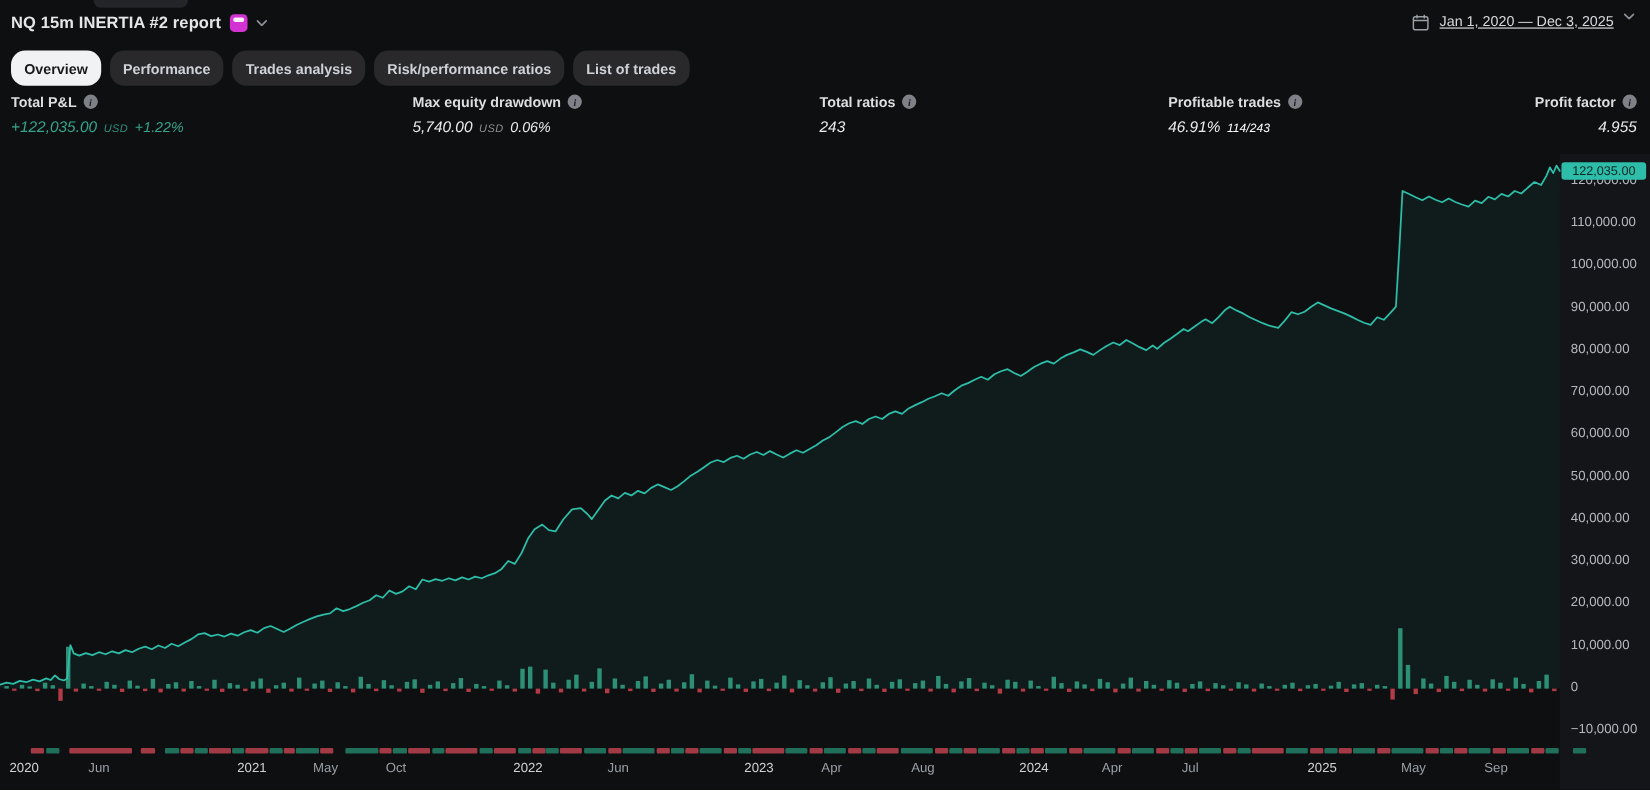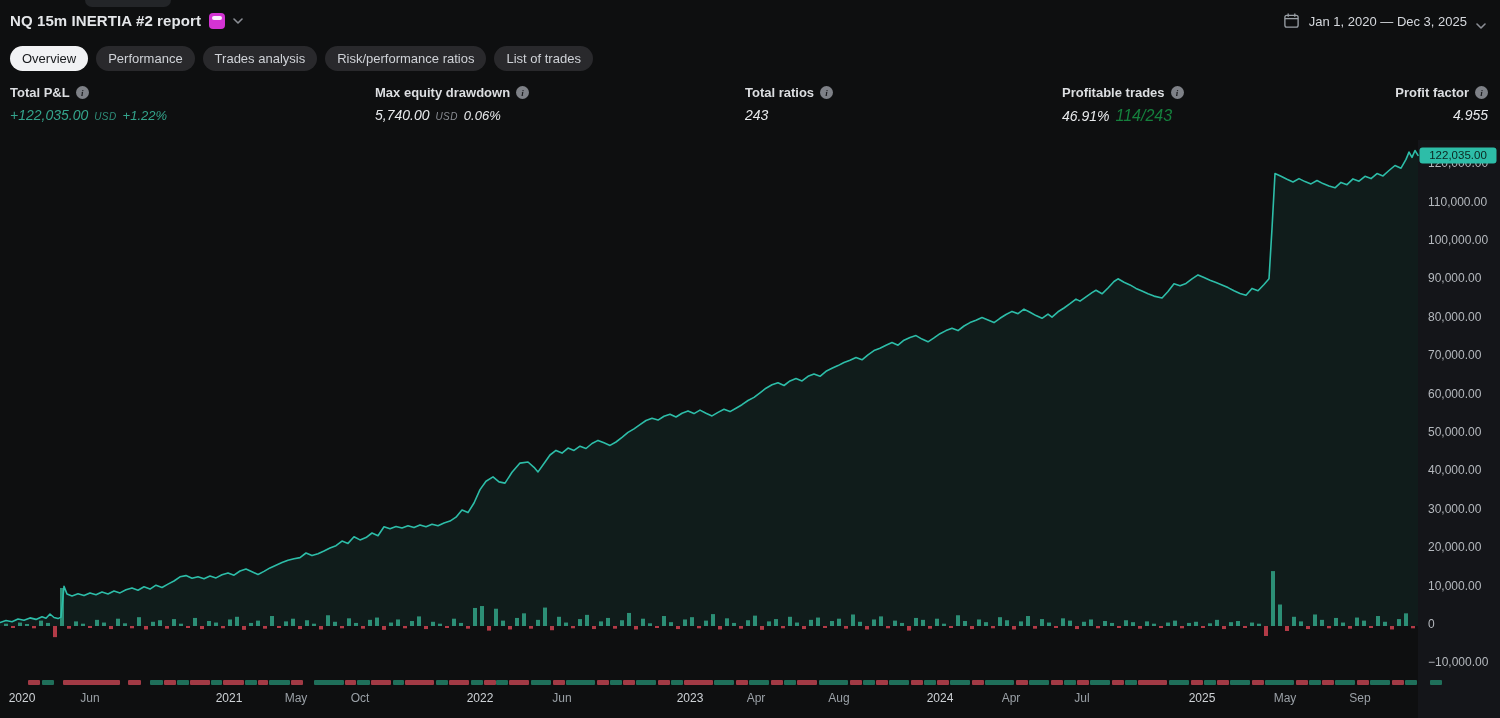--- a/index.html
+++ b/index.html
@@ -8,41 +8,41 @@
           font-family:"Liberation Sans",sans-serif;color:#e6e8ea;}
   .top-sliver{position:absolute;left:85px;top:-8px;width:86px;height:15px;background:#232528;border-radius:7px;}
   
   .title-row{position:absolute;left:0;right:0;top:12px;height:26px;padding-left:28px;}
   .title-left{position:absolute;left:10px;top:0;display:flex;align-items:center;gap:8px;cursor:pointer;}
   .title{font-size:15px;font-weight:bold;color:#e4e6e9;letter-spacing:.1px;}
   .strategy-icon{position:relative;width:16px;height:16px;border-radius:4px;background:#d433d4;display:inline-block;}
   .strategy-icon .slot{position:absolute;left:3px;right:3px;top:3px;height:4px;border-radius:2px;background:rgba(255,255,255,.92);}
   .chev{width:10px;height:6px;display:inline-block;}
   .chev polyline{fill:none;stroke:#8b8e95;stroke-width:1.6;stroke-linecap:round;stroke-linejoin:round;}
-  .date-range{position:absolute;right:14px;top:0;display:flex;align-items:flex-end;gap:9px;cursor:pointer;}
+  .date-range{position:absolute;right:14px;top:0;display:flex;align-items:flex-start;gap:9px;cursor:pointer;text-decoration:underline;}
   .date-range .label{font-size:13px;color:#d6d9de;}
   .cal{width:17px;height:17px;}
   .cal rect,.cal line{stroke:#9aa0a6;fill:none;stroke-width:1.4;}
   
   .tabs{position:absolute;left:10px;top:46px;display:flex;gap:8px;}
-  .tab{height:25px;padding:0 12px;border-radius:13px;background:#29292c;color:#cfd2d7;
-       font-size:13px;font-family:"Liberation Sans",sans-serif;border:none;display:flex;align-items:center;cursor:pointer;}
+  .tab{height:32px;padding:0 12px;border-radius:13px;background:#29292c;color:#cfd2d7;
+       font-size:13px;font-family:"Liberation Sans",sans-serif;border:none;display:flex;align-items:center;cursor:pointer;font-weight:bold;}
   .tab.active{background:#f1f2f4;color:#17191c;}
   
   .stats{position:absolute;left:0;right:0;top:85px;height:44px;}
   .stat{position:absolute;top:0;}
   .stat-label-row{display:flex;align-items:center;gap:6px;}
   .stat-label{font-size:13px;font-weight:bold;color:#dcdee1;}
   .info-icon{width:13px;height:13px;border-radius:50%;background:#7e8187;color:#1a1b1e;font-size:9px;
              font-weight:bold;display:inline-flex;align-items:center;justify-content:center;
              font-family:"Liberation Serif",serif;font-style:italic;cursor:pointer;}
   .stat-value{margin-top:7px;font-size:14px;color:#e8eaec;display:flex;align-items:baseline;gap:6px;font-style:italic;}
   .stat-value .unit{font-size:10px;color:#8a8d93;letter-spacing:.4px;}
   .stat-value .extra{font-size:13px;color:#e8eaec;}
-  .stat-value .extra.dim{font-size:16px;color:#15803d;}
+  .stat-value .extra.dim{font-size:11px;color:#ffffff;}
   .stat.teal .val,.stat.teal .extra{color:#34a48c;}
   .stat.teal .unit{color:#34a48c;opacity:.85;}
   .stat.right{right:12px;text-align:right;}
   .stat.right .stat-label-row,.stat.right .stat-value{justify-content:flex-end;}
   
   .chart-wrap{position:absolute;left:0;top:140px;width:1500px;height:578px;}
   svg text{font-family:"Liberation Sans",sans-serif;}
 </style>
 </head>
 <body>

